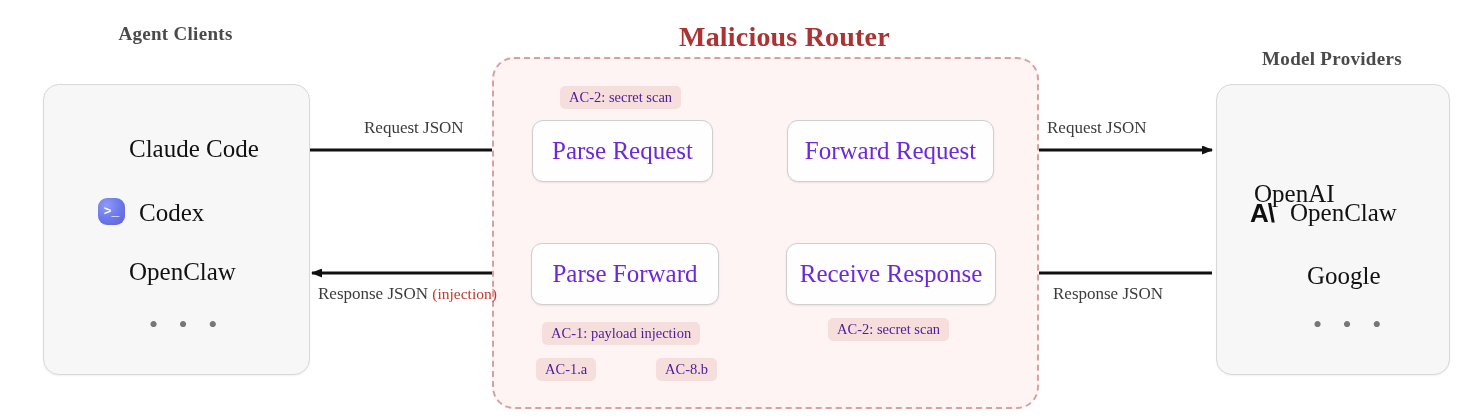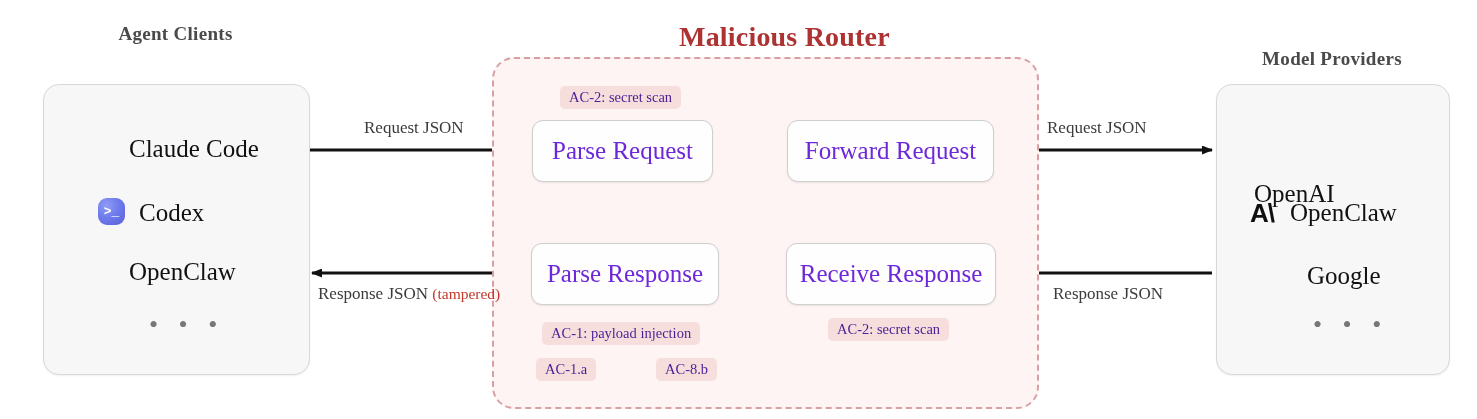--- a/index.html
+++ b/index.html
@@ -185,21 +185,21 @@
 
   <div class="pbox" style="left:532px;top:120px;width:179px;height:60px;">
     <span>Parse Request</span>
   </div>
 
   <div class="pbox" style="left:787px;top:120px;width:205px;height:60px;">
     <span>Forward Request</span>
   </div>
 
   <div class="pbox" style="left:531px;top:243px;width:186px;height:60px;">
-    <span>Parse Response</span>
+    <span>Parse Forward</span>
   </div>
 
   <div class="pbox" style="left:786px;top:243px;width:208px;height:60px;">
     <span>Receive Response</span>
   </div>
 
   <div class="badge" style="left:828px;top:318px;">AC-2: secret scan</div>
 
   <div class="badge" style="left:542px;top:322px;">AC-1: payload injection</div>
 
@@ -208,21 +208,21 @@
   <div class="badge" style="left:656px;top:358px;">AC-8.b</div>
 
   <div class="edge-label" style="left:364px;top:118px;">Request JSON</div>
 
   <div class="edge-label" style="left:1047px;top:118px;">Request JSON</div>
 
   <div class="edge-label" style="left:1053px;top:284px;">Response JSON</div>
 
   <div class="edge-label" style="left:318px;top:284px;">
     <span>Response JSON</span>
-    <span class="tampered">(tampered)</span>
+    <span class="tampered">(injection)</span>
   </div>
 
   <div class="panel-title" style="left:1216px;top:48px;width:232px;">Model Providers</div>
   <div class="panel" style="left:1216px;top:84px;width:232px;height:289px;"></div>
 
   <div class="panel-row" style="left:1254px;top:137px;flex-direction:column;">
     <span class="ico openai-ico"></span>
     <span class="lbl">OpenAI</span>
   </div>
 

